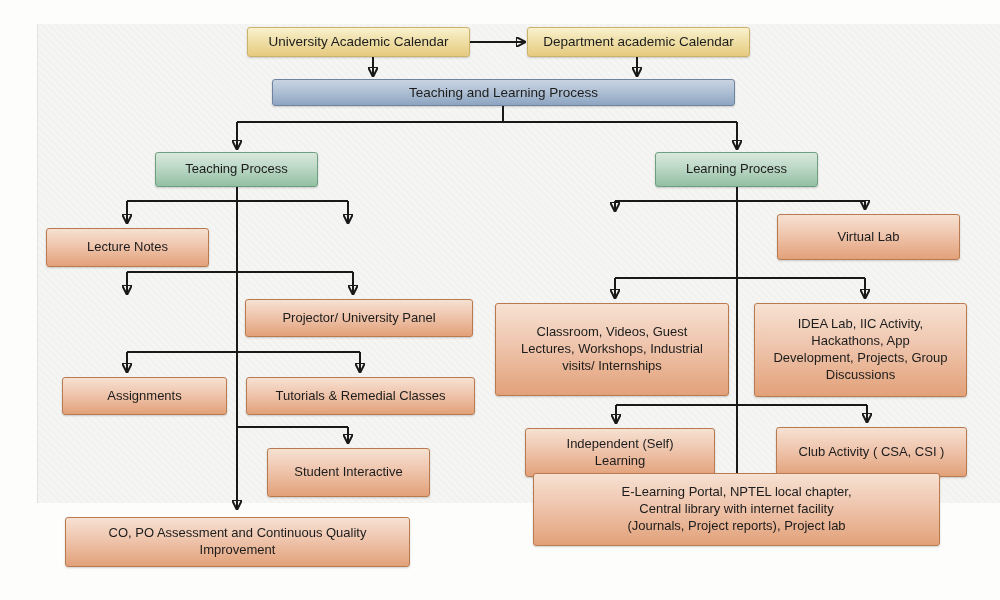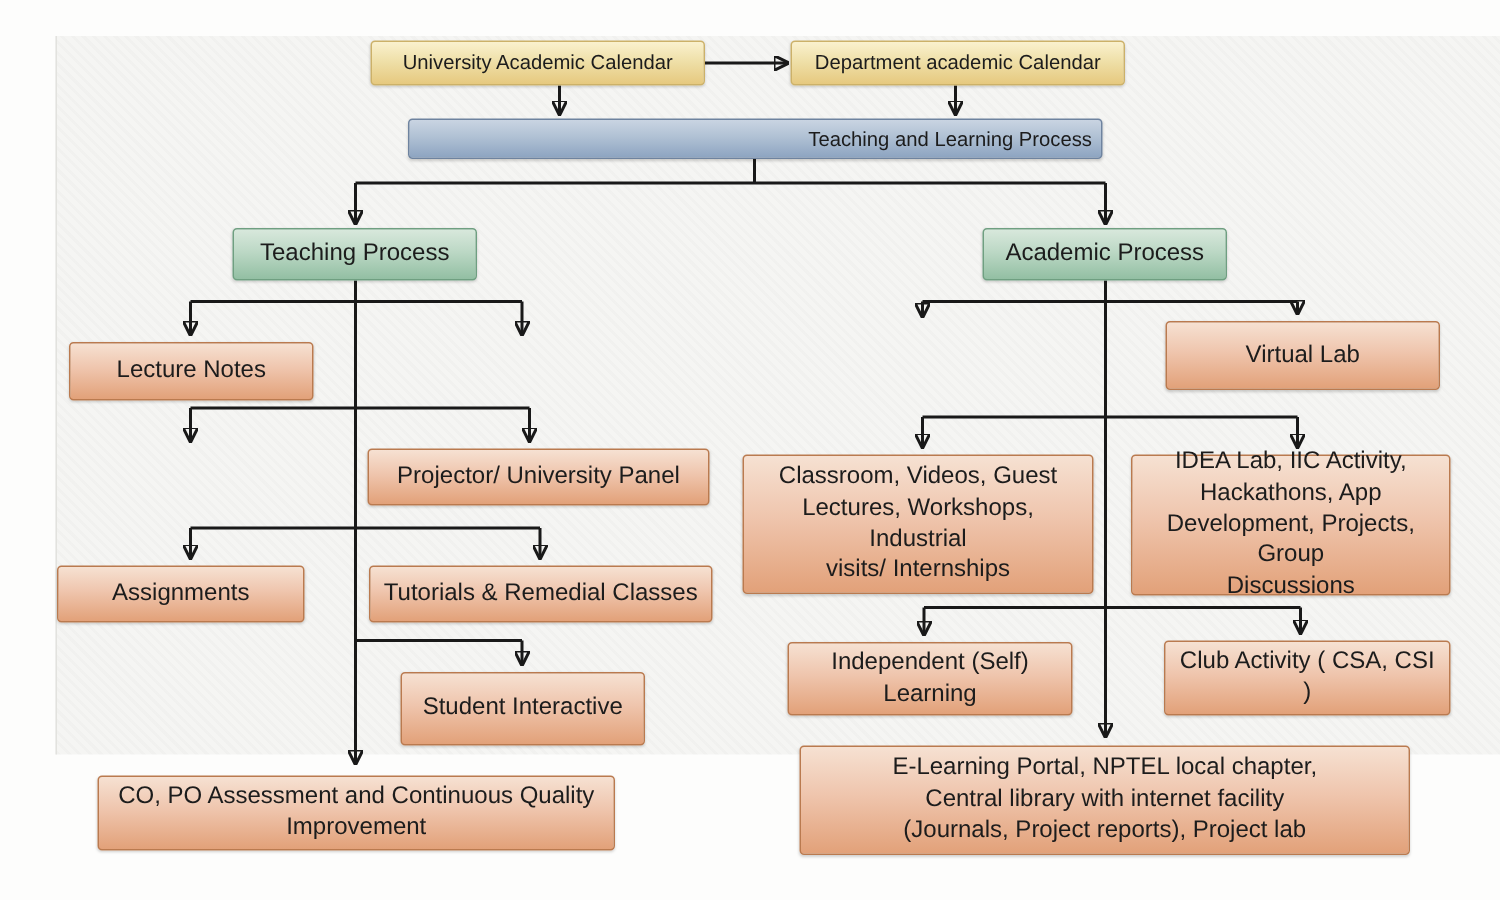--- a/index.html
+++ b/index.html
@@ -29,36 +29,35 @@
   svg.connectors path { stroke: #191919; stroke-width: 2; fill: none; }
 
   .node {
     position: absolute;
     display: flex; align-items: center; justify-content: center;
     text-align: center;
     border-radius: 3px;
     border: 1px solid;
     box-shadow: 0 1px 2px rgba(0,0,0,0.18);
     color: #1c1c1c;
-    font-size: 16px;
+    font-size: 13px;
     line-height: 1.3;
     padding: 2px 6px;
   }
   .node .lbl { white-space: pre-line; }
 
   .calendar {
     background: linear-gradient(180deg, #faf1ce 0%, #efe0a9 45%, #e6c97f 100%);
     border-color: #ccb169;
     font-size: 13.5px;
   }
   .process {
     background: linear-gradient(180deg, #c9d4e2 0%, #b0c1d4 45%, #8da4c1 100%);
     border-color: #6e839f;
     font-size: 13.5px;
-    justify-content: flex-end;
   }
   .branch {
     background: linear-gradient(180deg, #d8e8dc 0%, #bcd8c5 45%, #93bfa3 100%);
     border-color: #6f9f81;
   }
   .item {
     background: linear-gradient(180deg, #f6e1d2 0%, #efc5ad 45%, #e2a179 100%);
     border-color: #ba7a4f;
   }
 </style>
@@ -115,30 +114,30 @@
   </div>
 
   <div class="node process" style="left:272px;top:79px;width:463px;height:27px">
     <span class="lbl">Teaching and Learning Process</span>
   </div>
 
   <div class="node branch" style="left:155px;top:152px;width:163px;height:35px">
     <span class="lbl">Teaching Process</span>
   </div>
   <div class="node branch" style="left:655px;top:152px;width:163px;height:35px">
-    <span class="lbl">Academic Process</span>
+    <span class="lbl">Learning Process</span>
   </div>
 
   <div class="node item" style="left:46px;top:228px;width:163px;height:39px">
     <span class="lbl">Lecture Notes</span>
   </div>
   <div class="node item" style="left:245px;top:299px;width:228px;height:38px">
     <span class="lbl">Projector/ University Panel</span>
   </div>
-  <div class="node item" style="left:38px;top:377px;width:165px;height:38px">
+  <div class="node item" style="left:62px;top:377px;width:165px;height:38px">
     <span class="lbl">Assignments</span>
   </div>
   <div class="node item" style="left:246px;top:377px;width:229px;height:38px">
     <span class="lbl">Tutorials &amp; Remedial Classes</span>
   </div>
   <div class="node item" style="left:267px;top:448px;width:163px;height:49px">
     <span class="lbl">Student Interactive</span>
   </div>
   <div class="node item" style="left:65px;top:517px;width:345px;height:50px">
     <span class="lbl">CO, PO Assessment and Continuous Quality
@@ -159,18 +158,18 @@
 Development, Projects, Group
 Discussions</span>
   </div>
   <div class="node item" style="left:525px;top:428px;width:190px;height:49px">
     <span class="lbl">Independent (Self)
 Learning</span>
   </div>
   <div class="node item" style="left:776px;top:427px;width:191px;height:50px">
     <span class="lbl">Club Activity ( CSA, CSI )</span>
   </div>
-  <div class="node item" style="left:533px;top:497px;width:407px;height:73px">
+  <div class="node item" style="left:533px;top:473px;width:407px;height:73px">
     <span class="lbl">E-Learning Portal, NPTEL local chapter,
 Central library with internet facility
 (Journals, Project reports), Project lab</span>
   </div>
 </div>
 
 </body></html>

